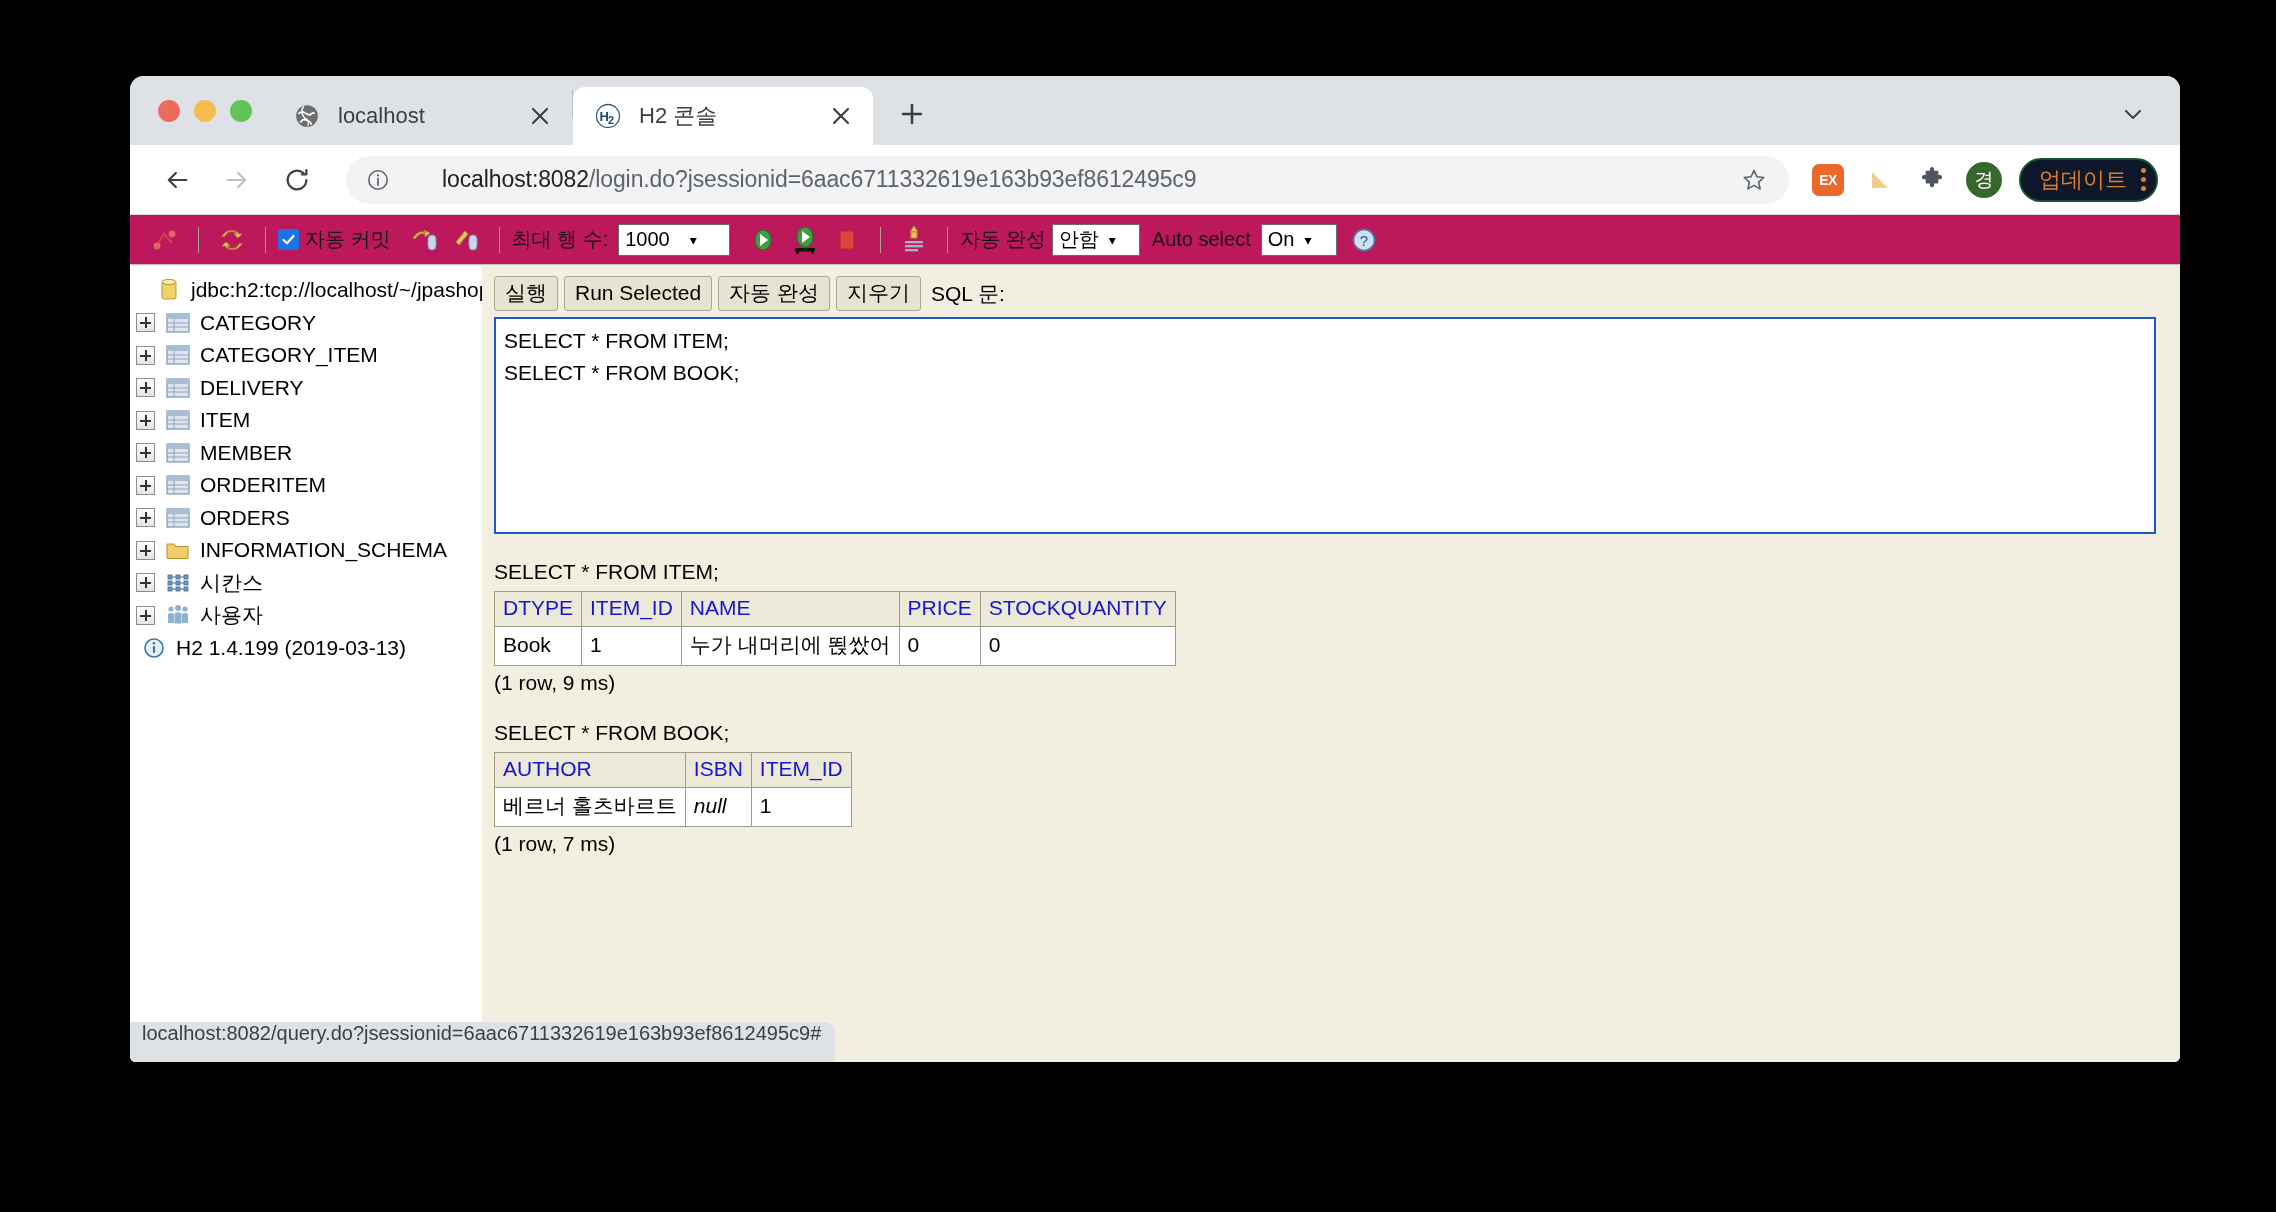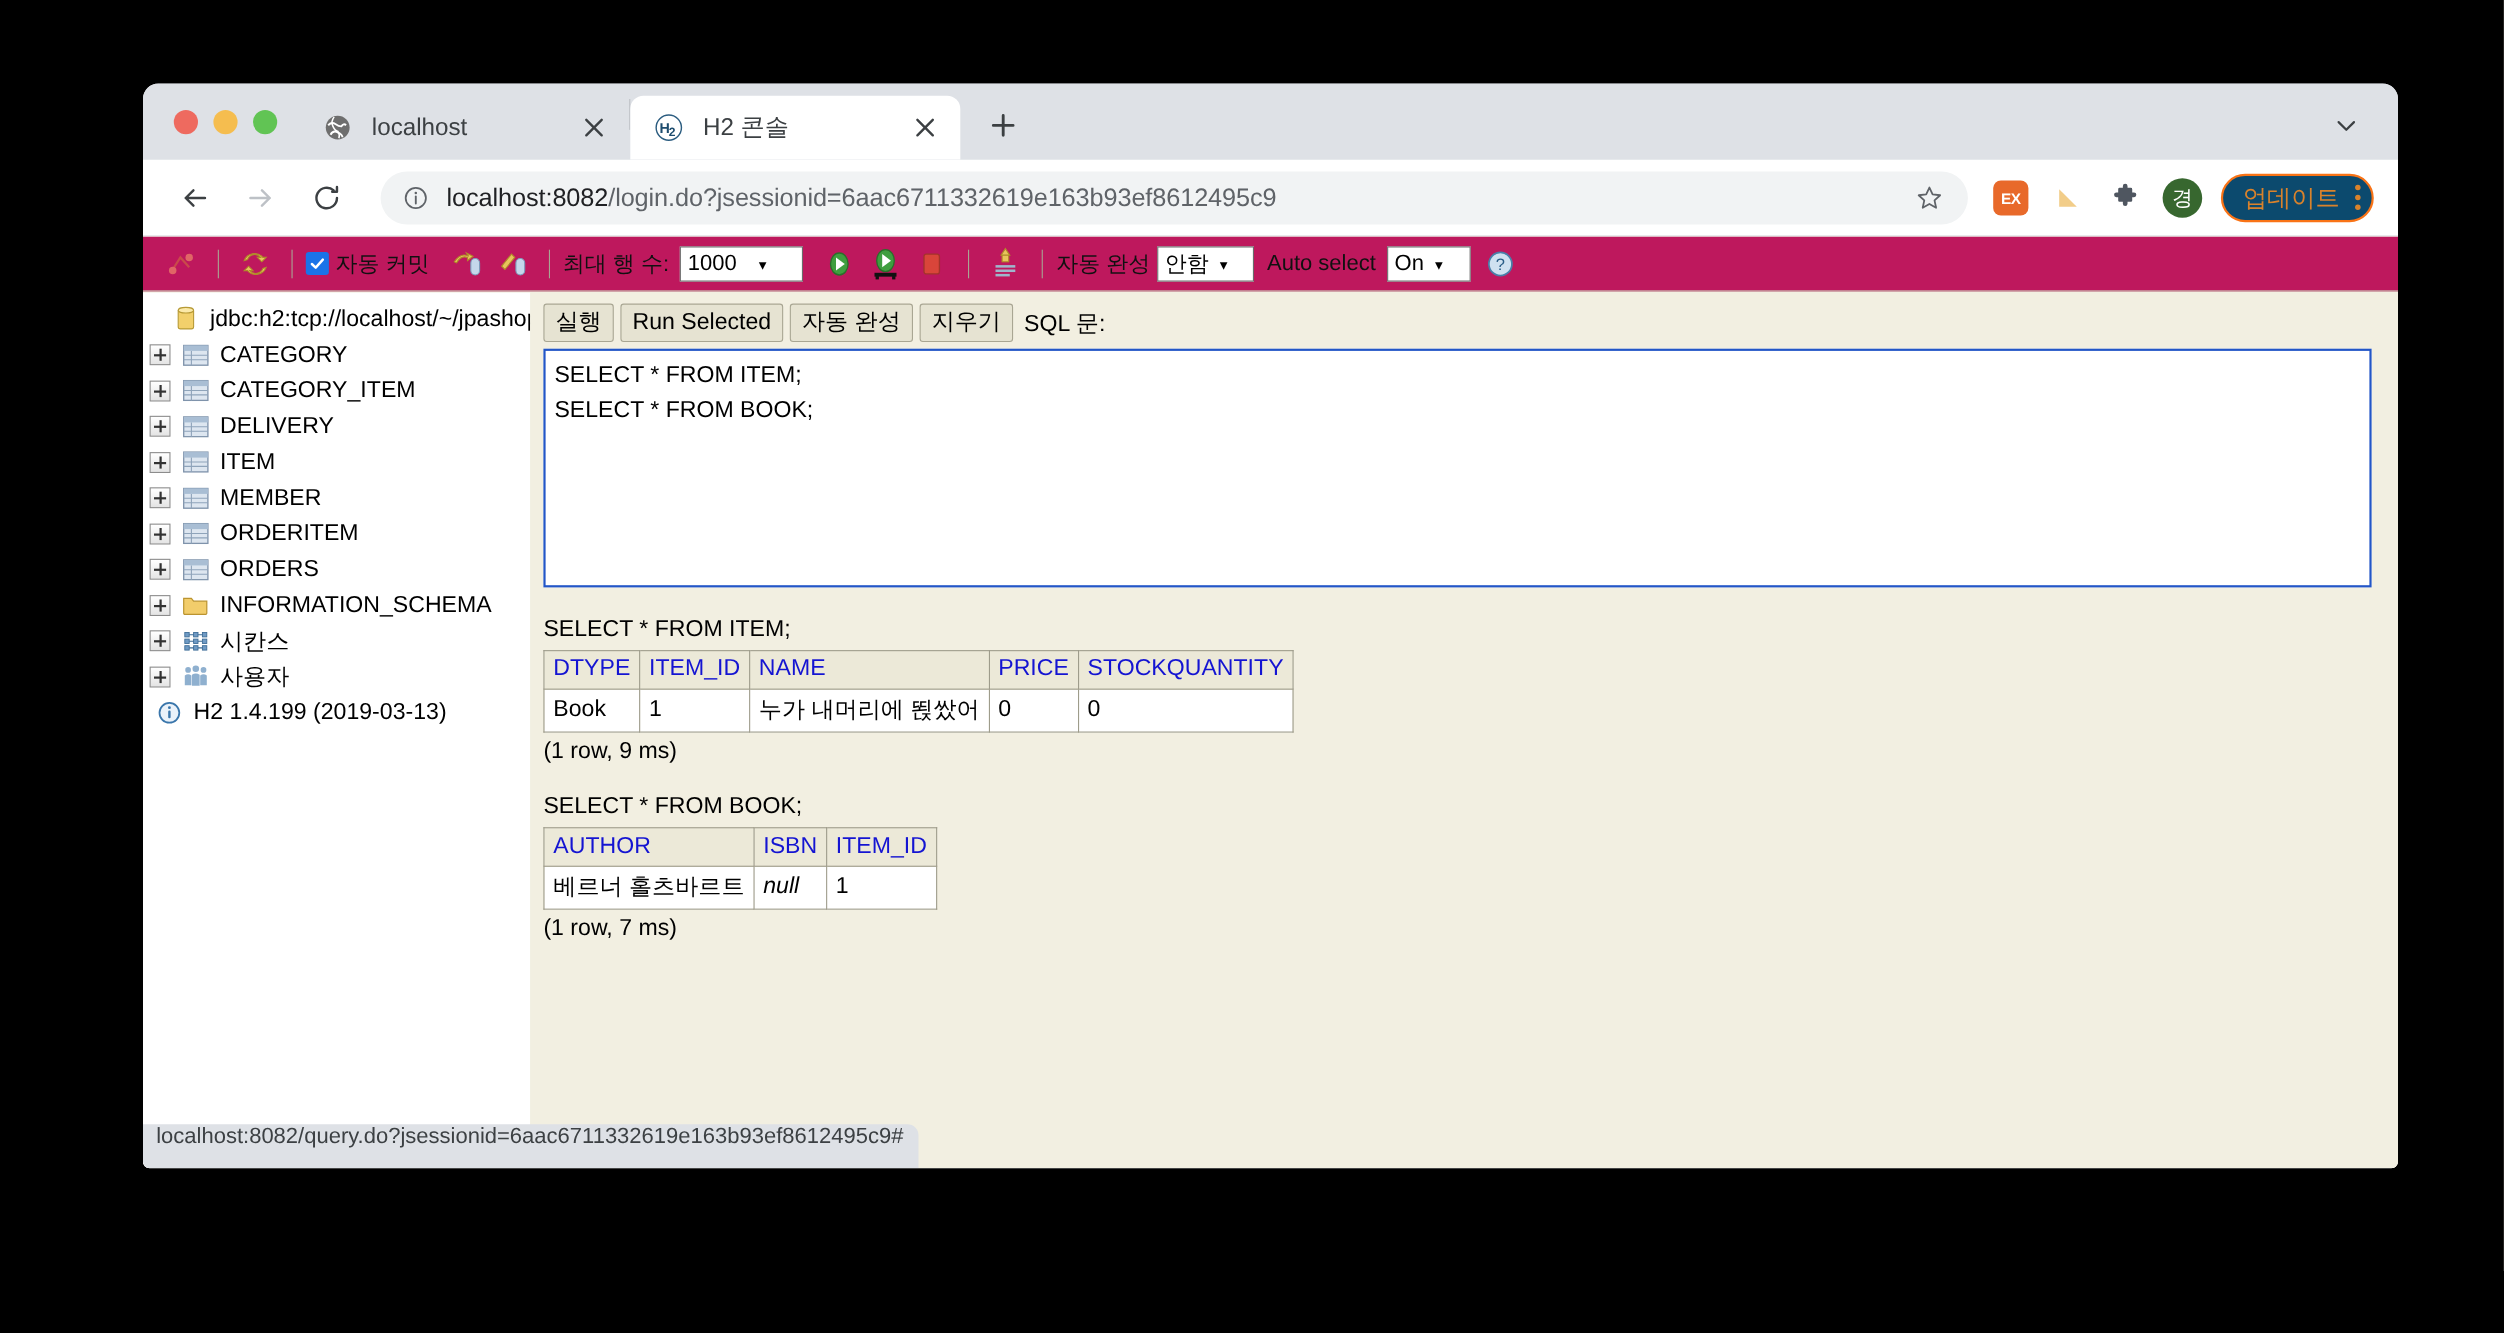--- a/index.html
+++ b/index.html
@@ -111,20 +111,21 @@
   }
   #omnibox {
     flex: 1 1 auto;
     height: 48px;
     background: #f1f3f4;
     border-radius: 24px;
     display: flex; align-items: center;
     padding: 0 14px 0 20px;
     margin: 0 10px 0 12px;
     min-width: 0;
+    gap: 36px;
   }
   #omnibox-info-icon { flex: 0 0 auto; margin-right: 16px; display:flex; }
   #omnibox-url {
     flex: 1 1 auto;
     font-size: 23px;
     color: #5f6368;
     white-space: nowrap;
     overflow: hidden;
     letter-spacing: -0.1px;
   }
@@ -149,23 +150,23 @@
   #profile-avatar {
     width: 36px; height: 36px;
     border-radius: 50%;
     background: #37672f;
     color: #fff;
     font-size: 19px;
     display: flex; align-items: center; justify-content: center;
   }
   #update-pill {
     height: 44px;
-    border: 2px solid #f97316;
+    border: 2px solid #14532d;
     border-radius: 22px;
-    background: #0c4a6e;
+    background: #0f172a;
     display: flex; align-items: center;
     padding: 0 10px 0 18px;
     margin-left: 12px;
     flex: 0 0 auto;
   }
   #update-label { font-size: 22px; color: #d9822b; white-space: nowrap; }
   #kebab-dots { display: flex; flex-direction: column; gap: 4px; margin-left: 14px; }
   #kebab-dots i { width: 5px; height: 5px; border-radius: 50%; background: #d9822b; display:block; }
 
   

